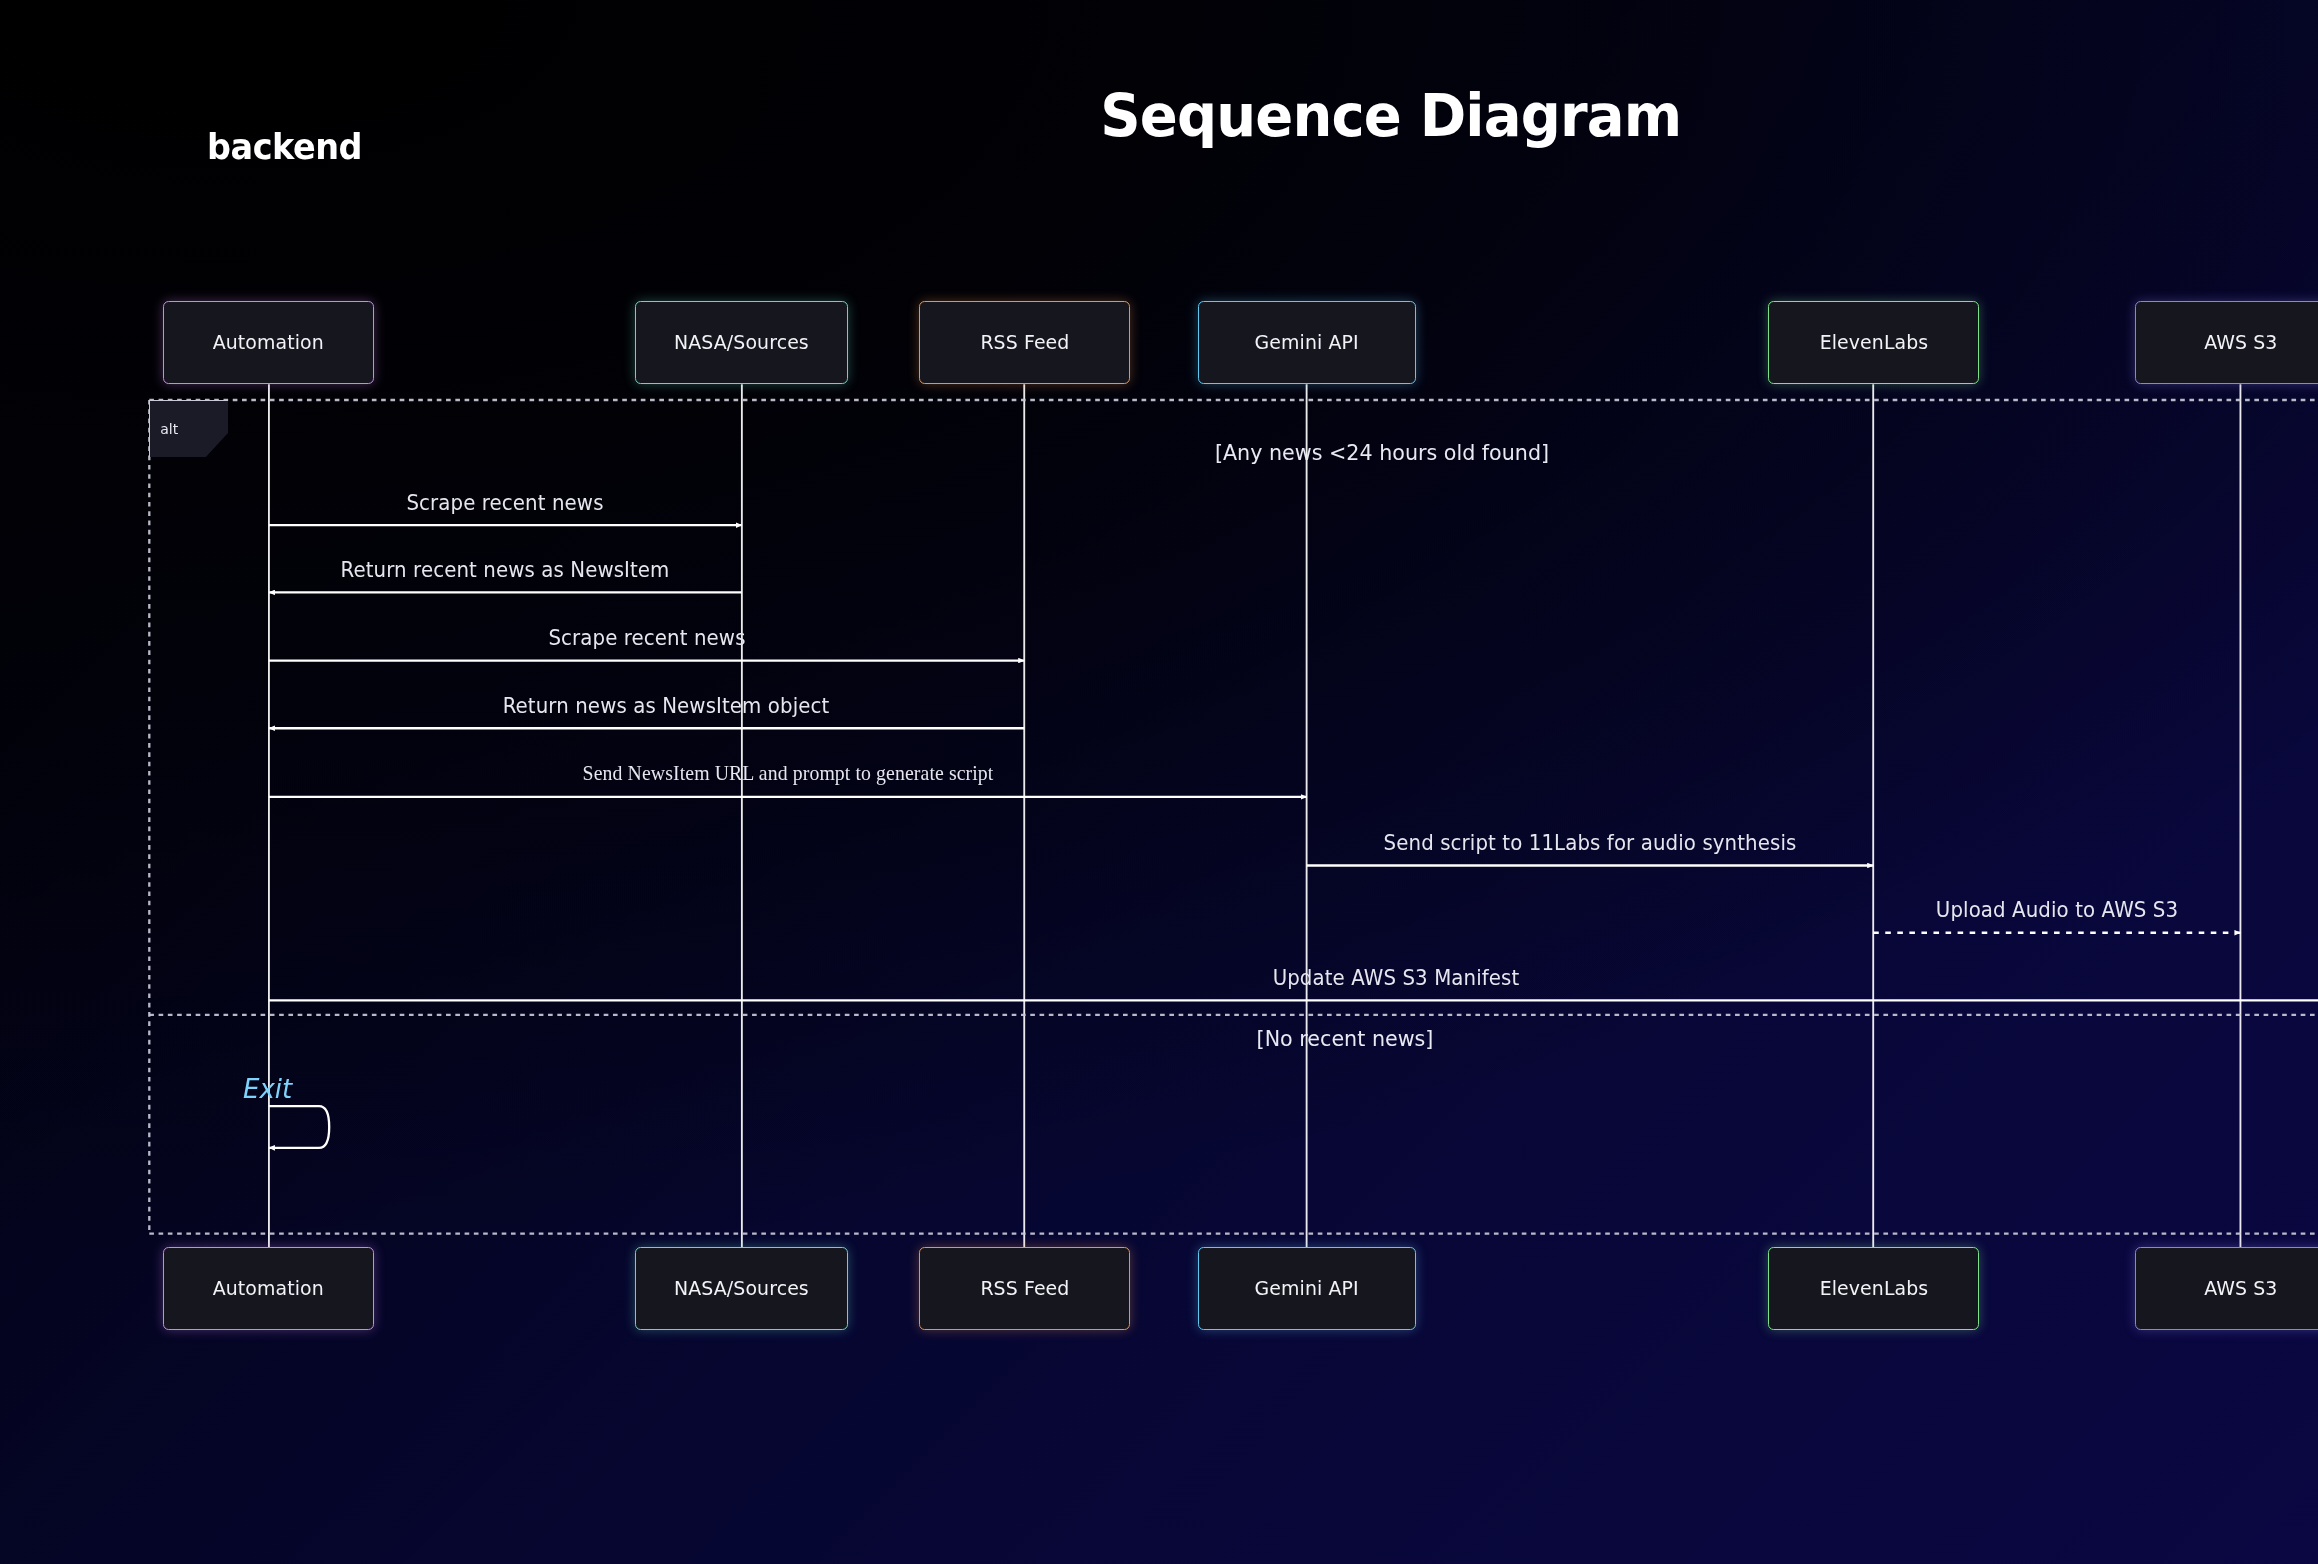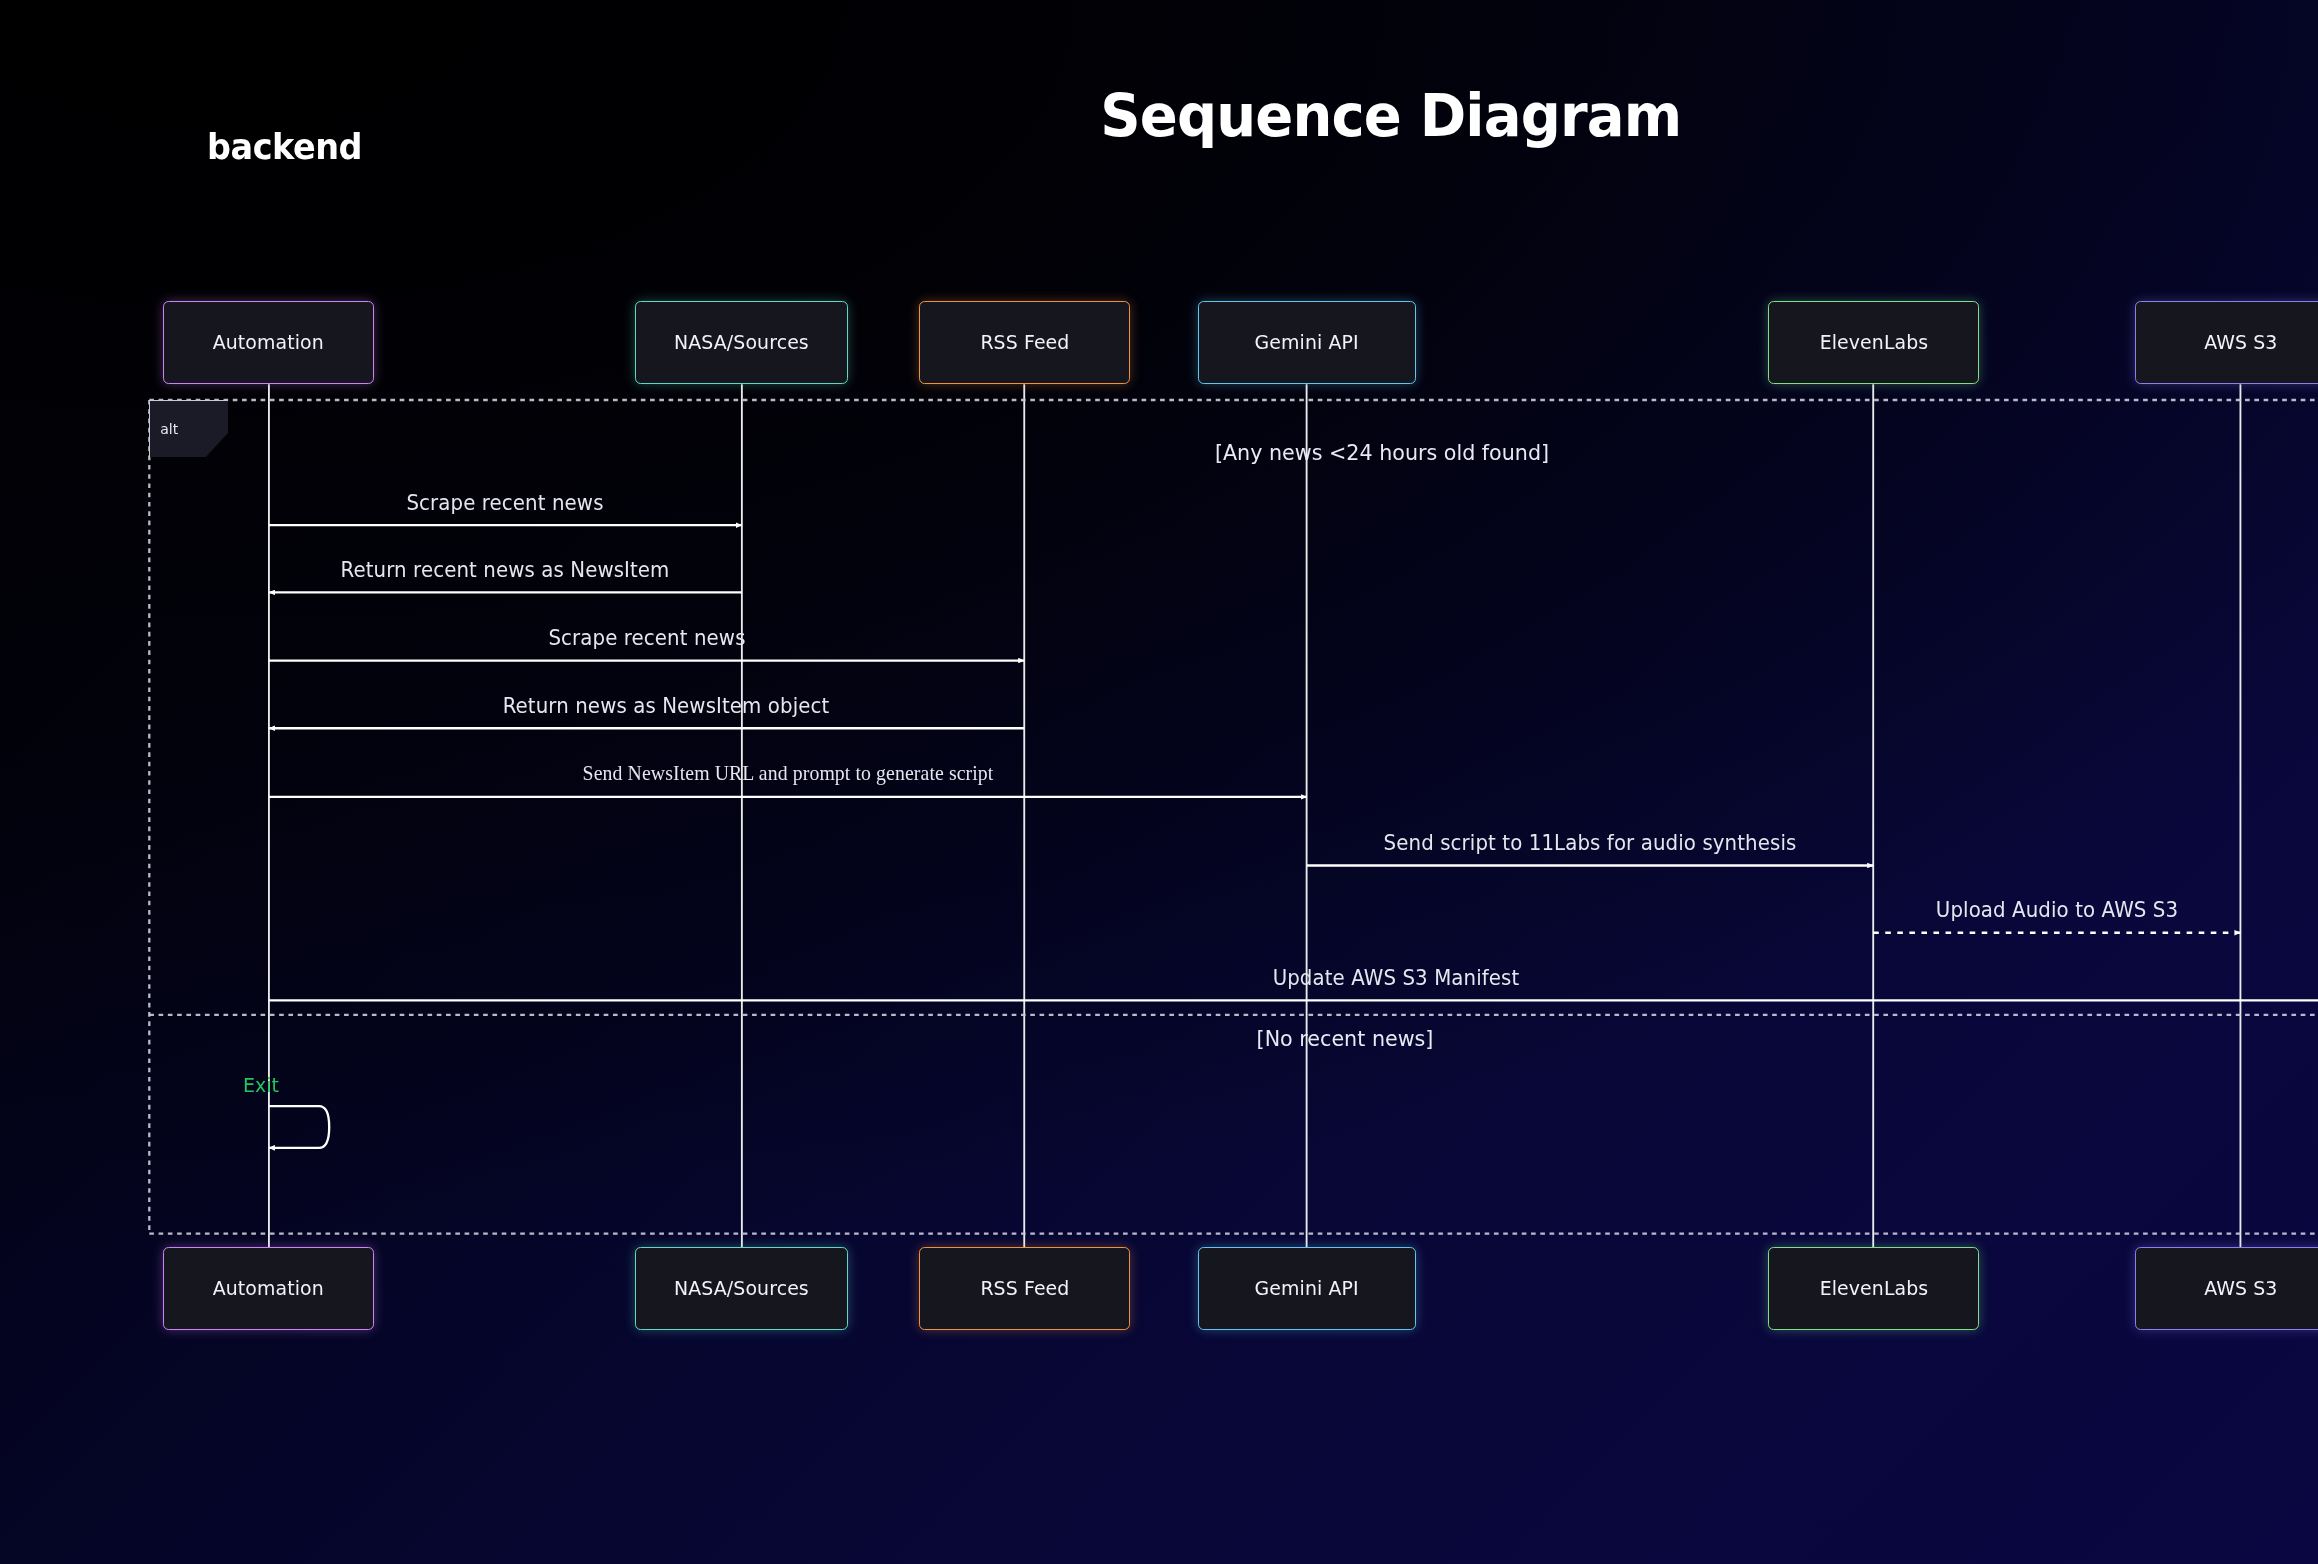--- a/index.html
+++ b/index.html
@@ -116,24 +116,25 @@
     color: #e9e9f4;
     font-family: "DejaVu Sans", sans-serif;
     font-size: 21.3px;
     white-space: nowrap;
     transform: translateX(-50%);
   }
   .cond-label span { display: inline-block; transform: scaleX(0.97); }
 
   .selfloop-label {
     position: absolute;
-    color: #22c55e;
-    font-family: "DejaVu Sans", sans-serif;
-    font-size: 19px;
-    white-space: nowrap;
+    color: #7dd3fc;
+    font-family: "DejaVu Sans", sans-serif;
+    font-size: 26px;
+    white-space: nowrap;
+    font-style: italic;
   }
 </style>
 </head>
 <body>
 
 <div id="canvas">
 
   <div class="brand">backend</div>
   <div class="page-title"><span>Sequence Diagram</span></div>
 

